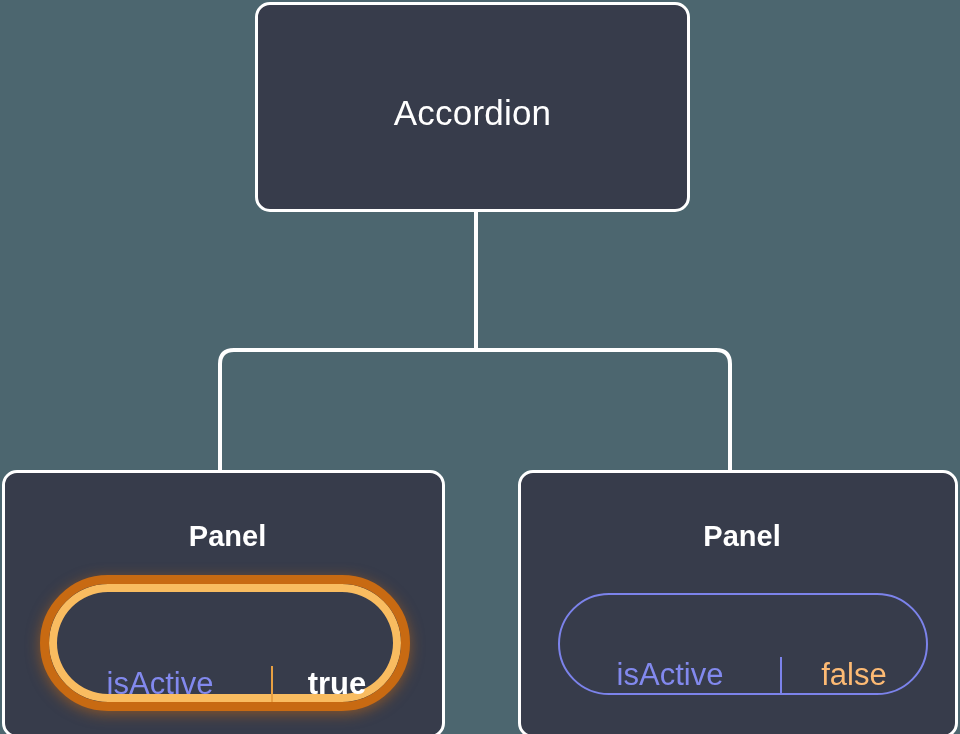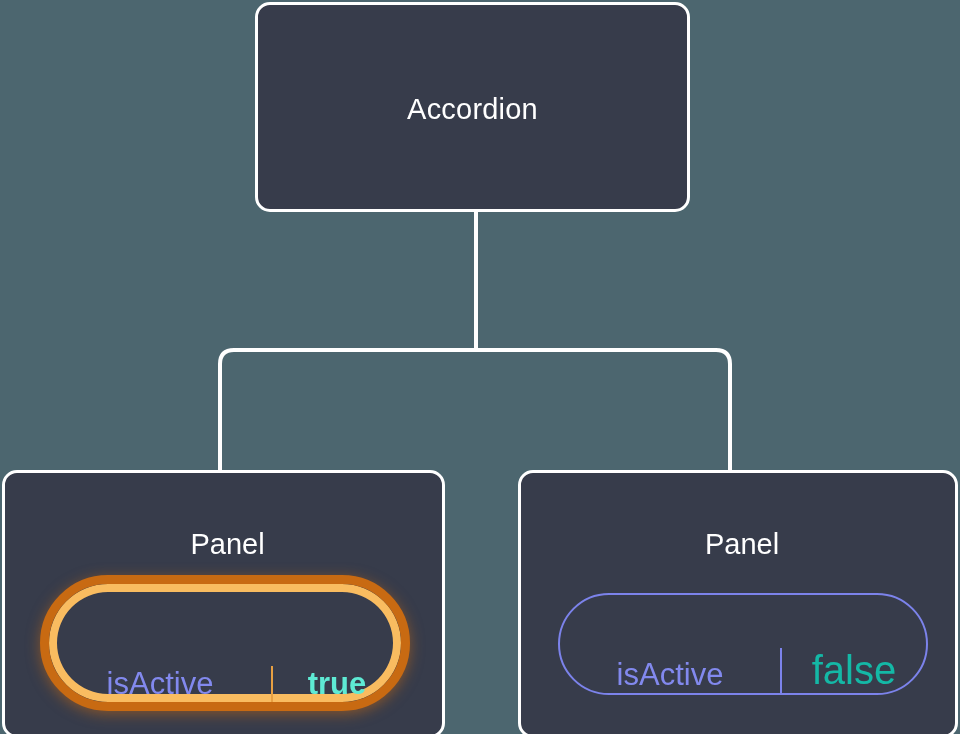--- a/index.html
+++ b/index.html
@@ -50,41 +50,40 @@
   }
   .card-panel-right {
     left: 518px;
     top: 470px;
     width: 440px;
     height: 268px;
   }
 
   .card-title {
     color: #FFFFFF;
-    font-size: 29px;
+    font-size: 35px;
     font-weight: 400;
     text-align: center;
     letter-spacing: 0.2px;
     white-space: nowrap;
   }
   .card-root .card-title {
     position: absolute;
     left: 0; right: 0;
     top: 88px;
   }
   .panel-title {
     position: absolute;
     left: 8px; right: 0;
     top: 47px;
     color: #FFFFFF;
     font-size: 29px;
-    font-weight: 400;
+    font-weight: 700;
     text-align: center;
     white-space: nowrap;
-    margin-top: 8px;
   }
 
   
   .prop-pill {
     position: absolute;
     display: flex;
     align-items: flex-end;
     box-sizing: border-box;
     border-radius: 999px;
     background: #373C4B;
@@ -105,22 +104,22 @@
     height: 102px;
     border: 2px solid #7C83EB;
   }
   .pill-plain .prop-key {
     width: 220px;
     color: #8289EE;
     font-size: 31px;
   }
   .pill-plain .prop-val {
     width: 146px;
-    color: #14b8a6;
-    font-size: 40px;
+    color: #fdba74;
+    font-size: 31px;
     border-left: 2px solid #7C83EB;
   }
 
   
   .pill-highlight {
     left: 35px;
     top: 102px;
     width: 370px;
     height: 136px;
     border: 9px solid #C86A12;
@@ -129,21 +128,21 @@
       0 3px 14px rgba(201, 106, 18, 0.55);
   }
   .pill-highlight .prop-key {
     width: 222px;
     color: #8289EE;
     font-size: 31px;
     font-weight: 400;
   }
   .pill-highlight .prop-val {
     width: 130px;
-    color: #5eead4;
+    color: #ffffff;
     font-size: 31px;
     font-weight: bold;
     border-left: 2px solid #E8A042;
   }
 </style>
 </head>
 <body>
 
 <div id="stage">
 

